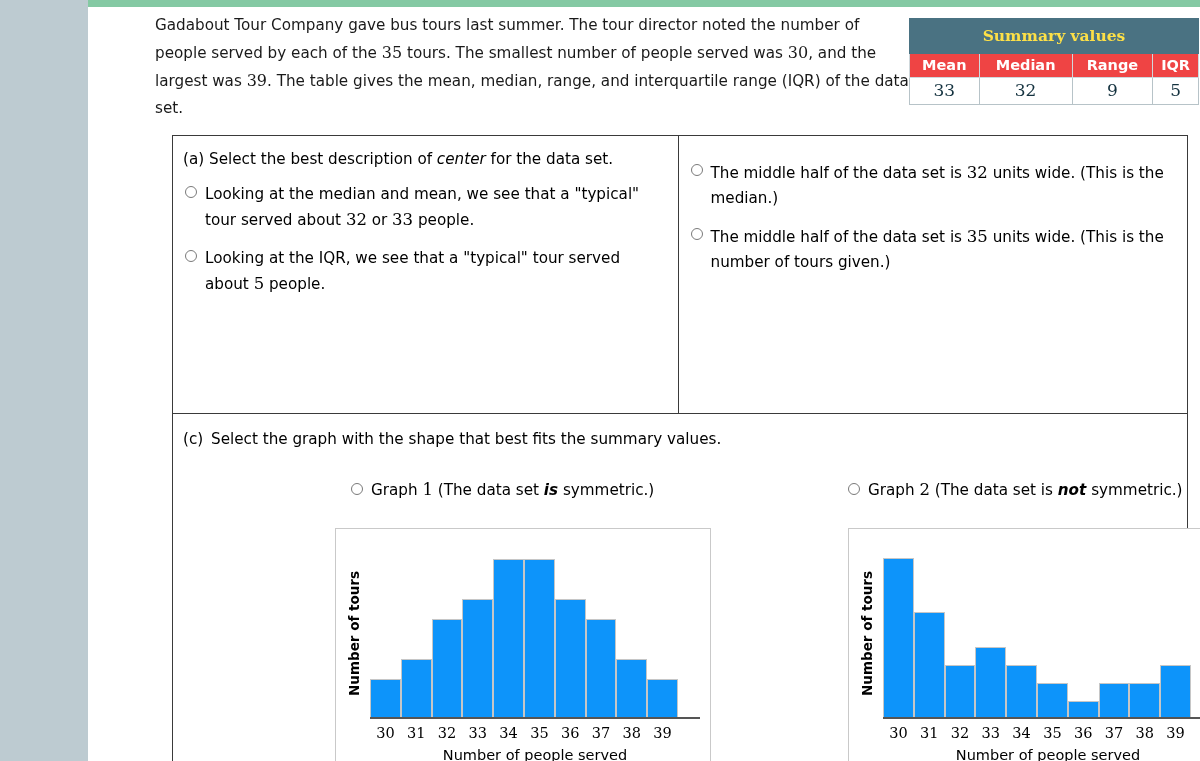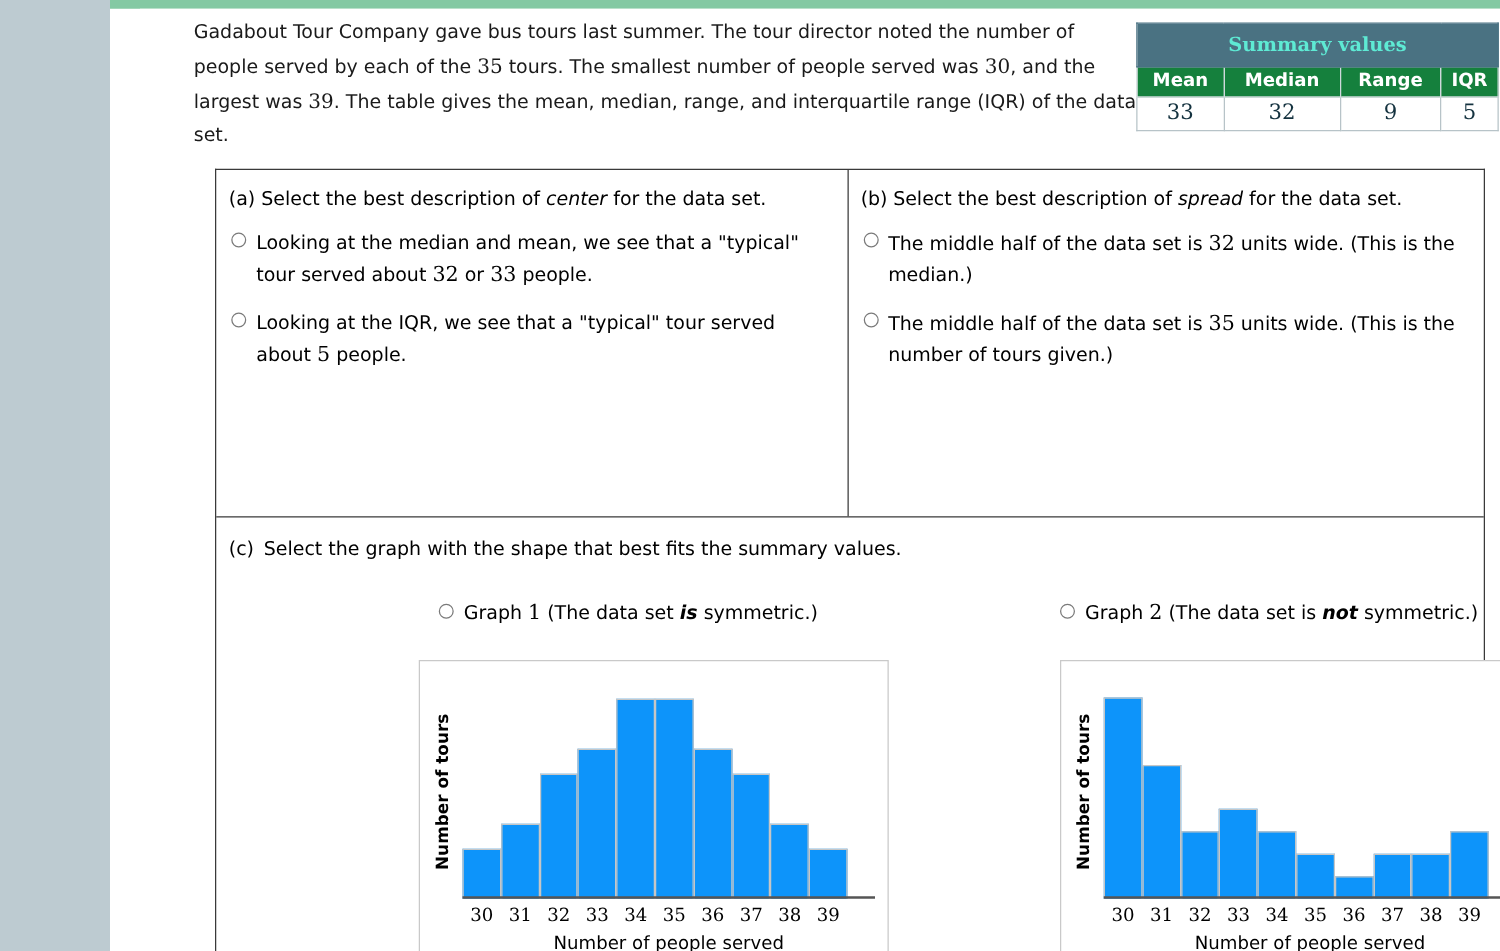--- a/index.html
+++ b/index.html
@@ -25,26 +25,26 @@
   }
   .intro .num{font-family:"DejaVu Serif","Liberation Serif",serif;font-size:16px;}
 
   
   .summary-table{
     position:absolute;left:797px;top:11px;width:290px;
     border-collapse:collapse;
     background:#fff;
   }
   .summary-table .sv-title{
-    background:#4a7282;color:#5eead4;font-weight:bold;font-size:15.5px;
+    background:#4a7282;color:#fde047;font-weight:bold;font-size:15.5px;
     text-align:center;padding:7px 0 8px 0;
     border:1px solid #4a7282;
   }
   .summary-table th{
-    background:#15803d;color:#fff;font-weight:bold;font-size:14.5px;
+    background:#ef4444;color:#fff;font-weight:bold;font-size:14.5px;
     text-align:center;padding:3px 0 4px 0;
     border:1px solid #cfd8dc;border-top:1px solid #9fb3bb;
   }
   .summary-table td{
     background:#fff;color:#14323f;text-align:center;
     font-family:"DejaVu Serif","Liberation Serif",serif;font-size:17px;
     padding:2px 0 4px 0;border:1px solid #b7c3c8;
   }
 
   
@@ -179,23 +179,20 @@
             <span class="radio"></span>
             <span>Looking at the median and mean, we see that a "typical" tour served about <span class="num">32</span> or <span class="num">33</span> people.</span>
           </div>
           <div class="opt">
             <span class="radio"></span>
             <span>Looking at the IQR, we see that a "typical" tour served about <span class="num">5</span> people.</span>
           </div>
         </div>
 
         <div class="qcell right">
-          <div class="qhead">
-            <span class="lbl">(b)</span><span>Select the best description of </span><em>spread</em><span> for the data set.</span>
-          </div>
 
           <div class="opt first">
             <span class="radio"></span>
             <span>The middle half of the data set is <span class="num">32</span> units wide. (This is the median.)</span>
           </div>
           <div class="opt">
             <span class="radio"></span>
             <span>The middle half of the data set is <span class="num">35</span> units wide. (This is the number of tours given.)</span>
           </div>
         </div>

